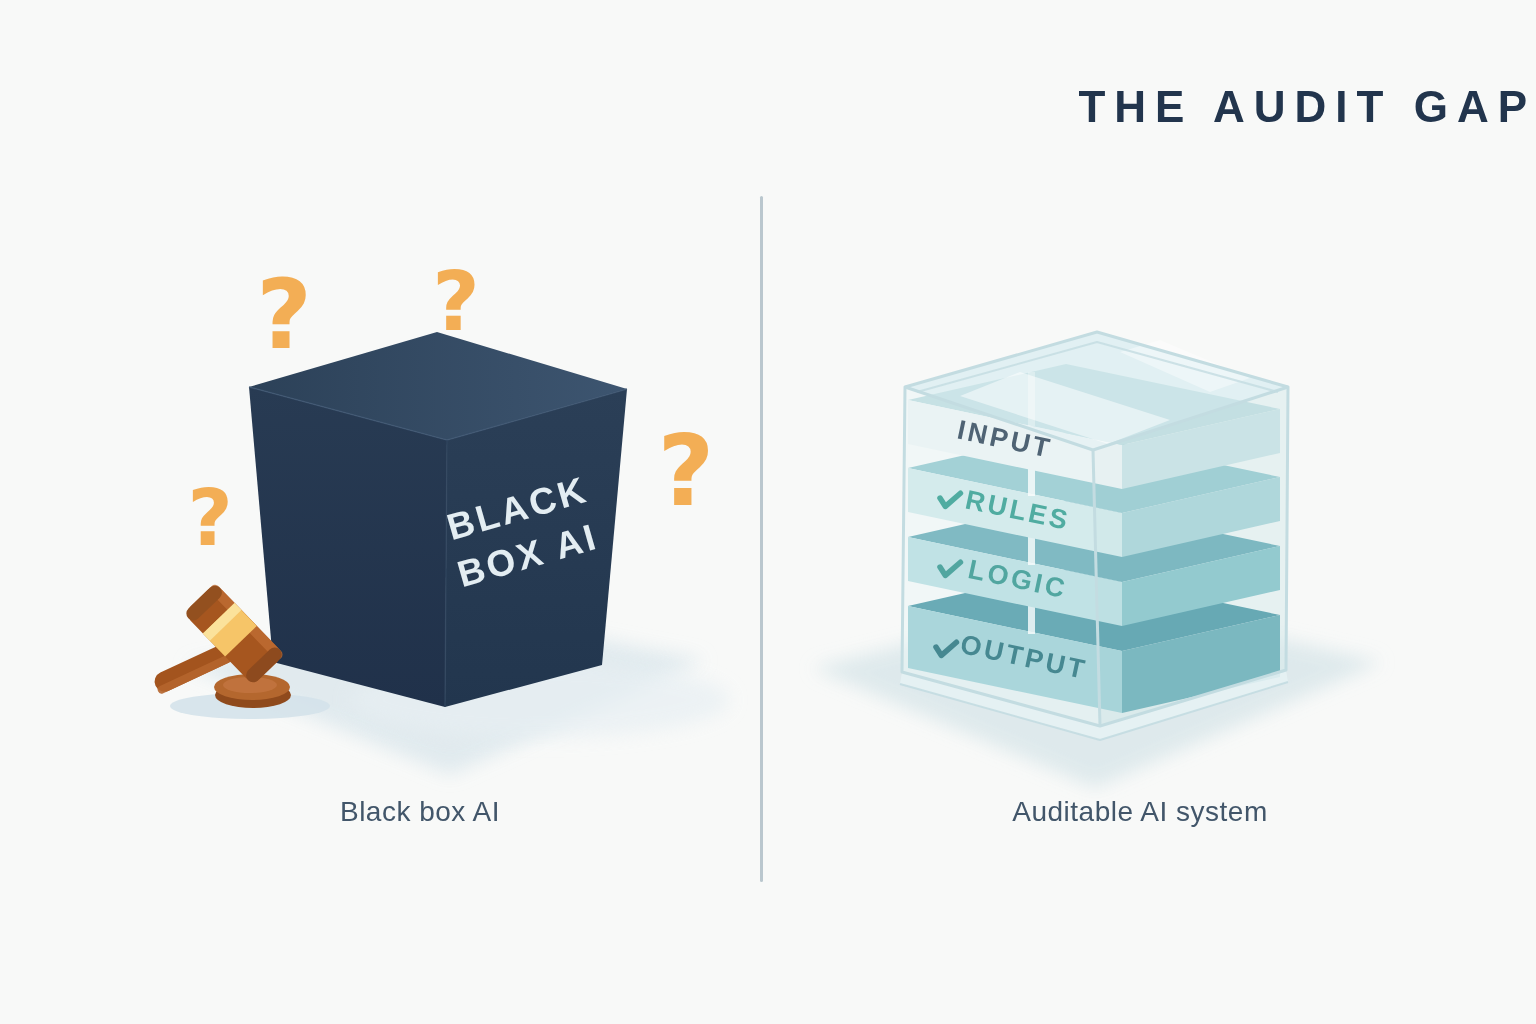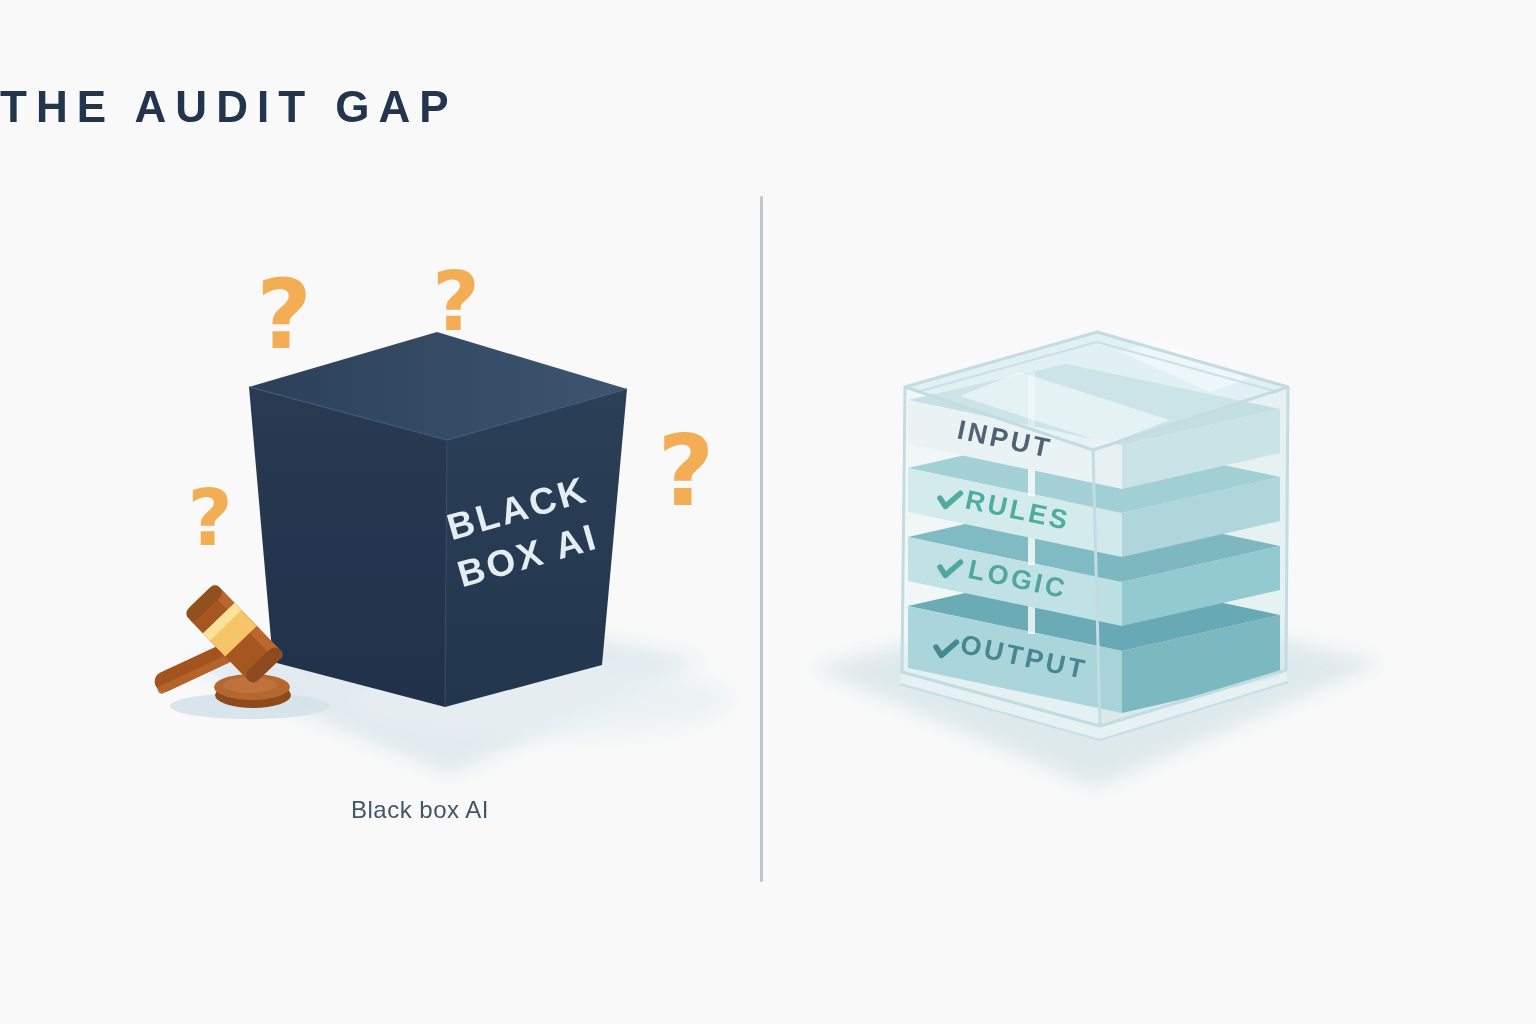--- a/index.html
+++ b/index.html
@@ -6,39 +6,39 @@
   body{
     width:1536px;height:1024px;
     background:#f8f9f8;
     font-family:"Liberation Sans", sans-serif;
     overflow:hidden;
   }
   .canvas{position:relative;width:1536px;height:1024px;background:#f8f9f8;}
 
   .page-title{
     position:absolute;left:0;top:82px;width:1536px;
-    text-align:left;
+    text-align:right;
     font-size:44px;font-weight:700;
     letter-spacing:9px;
     color:#22354d;
     margin:0;
   }
 
   .panel-divider{
     position:absolute;left:760px;top:196px;
     width:3px;height:686px;
     background:#bac7ce;border-radius:2px;
   }
 
   .illustration{position:absolute;left:0;top:0;}
 
   .caption{
     position:absolute;top:796px;margin:0;
     transform:translateX(-50%);
-    font-size:24px;font-weight:400;
+    font-size:28px;font-weight:400;
     color:#42566a;letter-spacing:.5px;
     white-space:nowrap;
   }
   .caption-left{left:420px;}
   .caption-right{left:1140px;}
 
   .vp-logo{
     position:absolute;left:1398px;top:886px;
     font-family:"DejaVu Serif","Liberation Serif",serif;
     font-size:78px;line-height:1;color:#1e3148;
@@ -213,15 +213,16 @@
           <polyline points="905,387 1093,450 1288,387"></polyline>
           <line x1="1093" y1="450" x2="1100" y2="726"></line>
           <polyline points="917,392 1097,342 1278,392" stroke-width="2" opacity="0.8"></polyline>
           <polyline points="900,684 1100,740 1288,682" stroke-width="2" opacity="0.9"></polyline>
         </g>
       </g>
     </g>
   </svg>
 
   <p class="caption caption-left">Black box AI</p>
+  <p class="caption caption-right">Auditable AI system</p>
 
 
 </div>
 
 </body></html>

